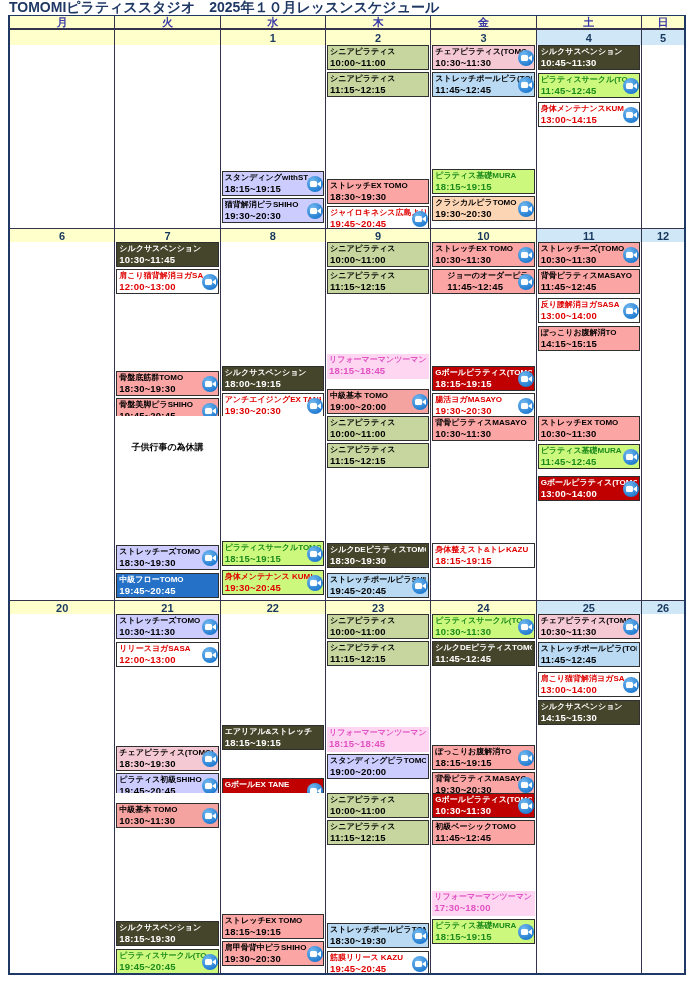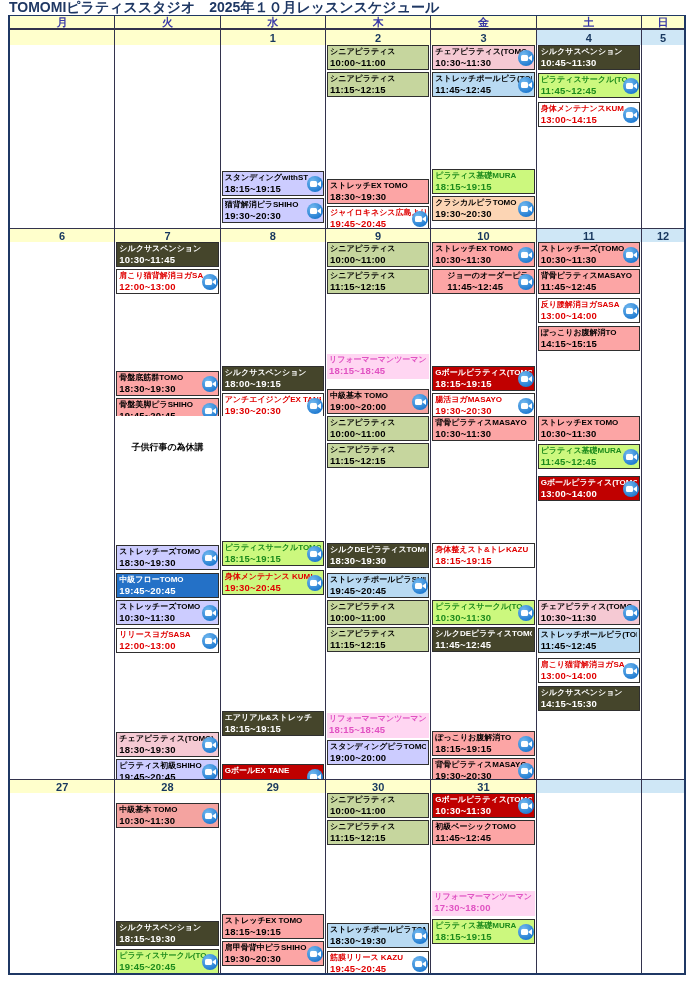--- a/index.html
+++ b/index.html
@@ -315,20 +315,29 @@
             <div class="vicon"></div>
           </div>
           <div class="entry darkred" style="top: 60px;">
             <div class="en">Gボールピラティス(TOMO)</div>
             <div class="et">13:00~14:00</div>
             <div class="vicon"></div>
           </div>
         </div>
         <div class="cell"></div>
       </div>
+      <div class="row" style="height: 14px;">
+        <div class="dcell" style="line-height: 14px;">20</div>
+        <div class="dcell" style="line-height: 14px;">21</div>
+        <div class="dcell" style="line-height: 14px;">22</div>
+        <div class="dcell" style="line-height: 14px;">23</div>
+        <div class="dcell" style="line-height: 14px;">24</div>
+        <div class="dcell wknd" style="line-height: 14px;">25</div>
+        <div class="dcell wknd" style="line-height: 14px;">26</div>
+      </div>
       <div class="row" style="height: 179px;">
         <div class="cell"></div>
         <div class="cell">
           <div class="entry lavender" style="top: 0px;">
             <div class="en">ストレッチーズTOMO</div>
             <div class="et">10:30~11:30</div>
             <div class="vicon"></div>
           </div>
           <div class="entry whitered" style="top: 28px;">
             <div class="en">リリースヨガSASA</div>
@@ -410,29 +419,20 @@
             <div class="en">肩こり猫背解消ヨガSA</div>
             <div class="et">13:00~14:00</div>
             <div class="vicon"></div>
           </div>
           <div class="entry olive" style="top: 86px;">
             <div class="en">シルクサスペンション</div>
             <div class="et">14:15~15:30</div>
           </div>
         </div>
         <div class="cell"></div>
-      </div>
-      <div class="row" style="height: 14px;">
-        <div class="dcell" style="line-height: 14px;">27</div>
-        <div class="dcell" style="line-height: 14px;">28</div>
-        <div class="dcell" style="line-height: 14px;">29</div>
-        <div class="dcell" style="line-height: 14px;">30</div>
-        <div class="dcell" style="line-height: 14px;">31</div>
-        <div class="dcell wknd" style="line-height: 14px;"></div>
-        <div class="dcell wknd" style="line-height: 14px;"></div>
       </div>
       <div class="row" style="height: 180px;">
         <div class="cell"></div>
         <div class="cell">
           <div class="entry salmon" style="top: 0px;">
             <div class="en">中級基本 TOMO</div>
             <div class="et">10:30~11:30</div>
             <div class="vicon"></div>
           </div>
           <div class="entry olive" style="top: 128px;">

